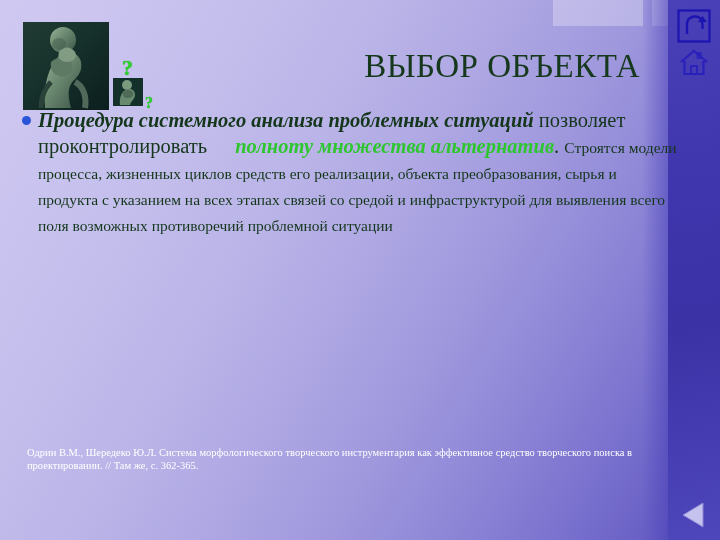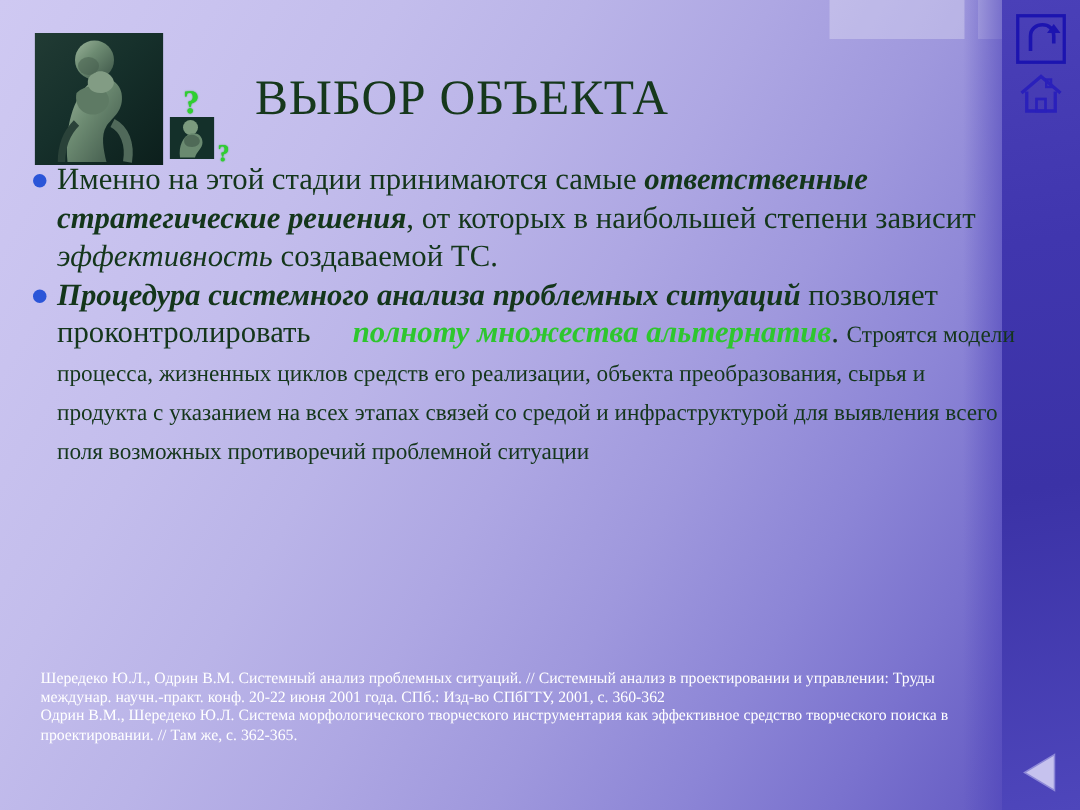--- a/index.html
+++ b/index.html
@@ -92,21 +92,21 @@
   }
   #qmark-1 { left: 122px; top: 57px; font-size: 22px; }
   #qmark-2 { left: 145px; top: 95px; font-size: 16px; }
 
   
   #title {
     position: absolute;
     left: 170px;
     top: 48px;
     width: 470px;
-    text-align: left;
+    text-align: right;
     font-size: 33px;
     color: #16381c;
     letter-spacing: 0.5px;
     font-family: "Liberation Serif", "DejaVu Serif", serif;
   }
 
   
   #body-block {
     position: absolute;
     left: 16px;
@@ -218,29 +218,25 @@
   <div class="nav-icon" id="icon-prev">
     <svg width="36" height="30" viewBox="0 0 36 30" aria-hidden="true">
       <path d="M27 3 L27 27 L7 15 Z" fill="#c6c2ee" stroke="#8d88d8" stroke-width="1"></path>
     </svg>
   </div>
 
   <div id="title">ВЫБОР ОБЪЕКТА</div>
 
   <div id="body-block">
 
-    <p class="bullet-para">
-      <span class="bullet-dot"></span><span>Именно на этой стадии принимаются самые </span><span class="bi">ответственные стратегические решения</span><span>, от которых в наибольшей степени зависит </span><span class="it">эффективность</span><span> создаваемой ТС.</span>
-    </p>
 
 
     <p class="bullet-para">
       <span class="bullet-dot"></span><span class="bi">Процедура системного анализа проблемных ситуаций</span><span> позволяет проконтролировать </span><span class="green-bright">полноту множества альтернатив</span><span>. </span><span class="small-run">Строятся модели процесса, жизненных циклов средств его реализации, объекта преобразования, сырья и продукта с указанием на всех этапах связей со средой и инфраструктурой для выявления всего поля возможных противоречий проблемной ситуации</span>
     </p>
 
   </div>
 
   <div id="footnote">
-    <p>Шередеко Ю.Л., Одрин В.М. Системный анализ проблемных ситуаций. // Системный анализ в проектировании и управлении: Труды междунар. научн.-практ. конф. 20-22 июня 2001 года. СПб.: Изд-во СПбГТУ, 2001, с. 360-362</p>
     <p>Одрин В.М., Шередеко Ю.Л. Система морфологического творческого инструментария как эффективное средство творческого поиска в проектировании. // Там же, с. 362-365.</p>
   </div>
 
 </div>
 
 </body></html>

